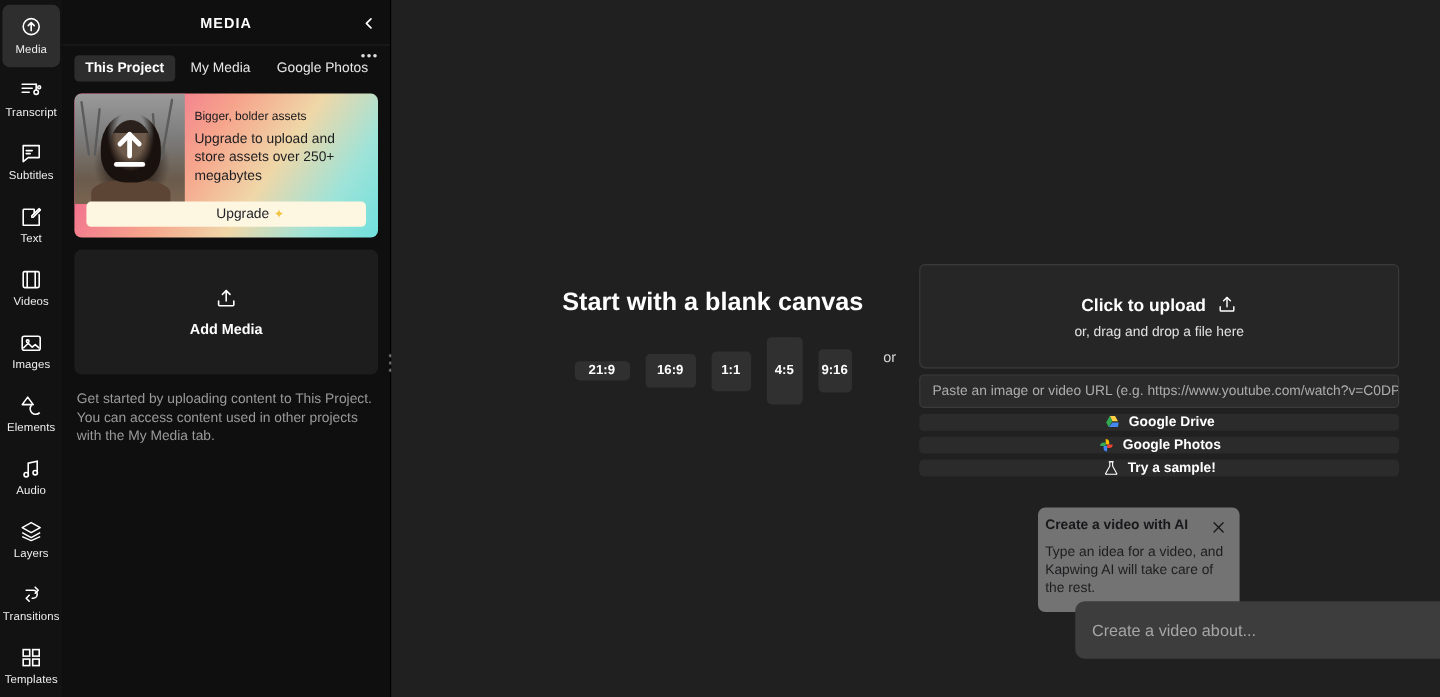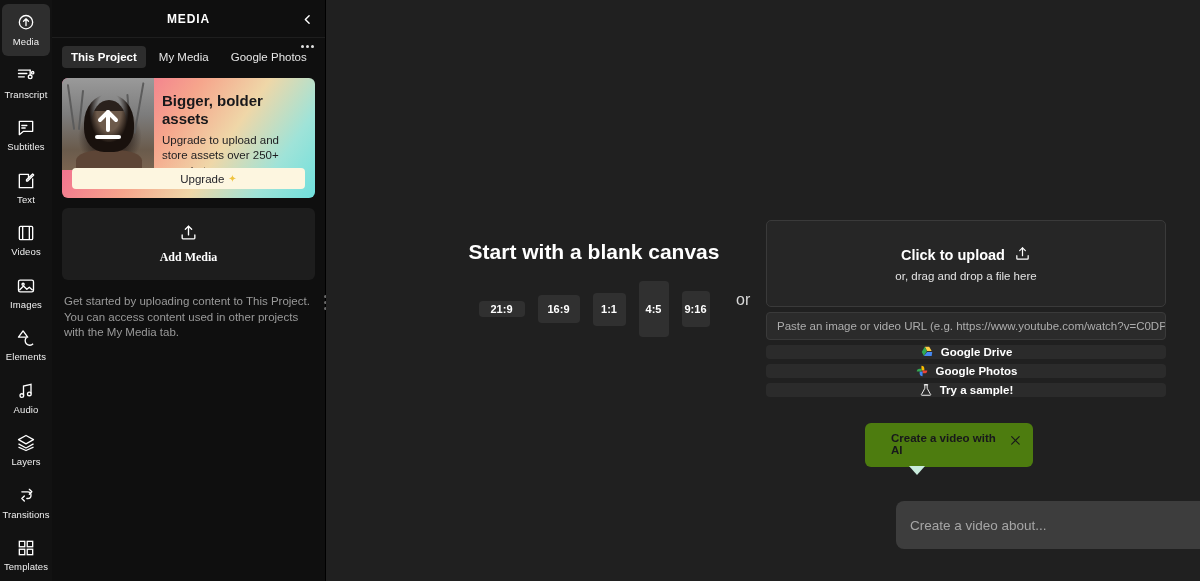--- a/index.html
+++ b/index.html
@@ -98,40 +98,39 @@
   .promo-thumb .body {
     position: absolute; left: 14px; bottom: -6px; width: 66px; height: 26px;
     border-radius: 40% 40% 0 0; background: #5d4536;
   }
   .up-arrow {
     position: absolute; left: 50%; top: 50%; transform: translate(-50%,-50%);
     width: 36px; height: 40px;
   }
   .promo-text { position: absolute; left: 100px; top: 14px; right: 10px; }
   .promo-h {
-    font-size: 15px; font-weight: bold; color: #18181b; line-height: 1.2;
+    font-size: 10px; font-weight: normal; color: #18181b; line-height: 1.2;
     margin-bottom: 5px;
   }
   .promo-p { font-size: 11.5px; color: #1d1d20; line-height: 1.33; }
   .upgrade-btn {
     position: absolute; left: 10px; right: 10px; bottom: 9px; height: 21px;
     background: #fdf6e0; border-radius: 4px;
     display: flex; align-items: center; justify-content: center;
     font-size: 11.5px; color: #24242a; cursor: pointer; padding-left: 40px;
   }
   .upgrade-btn .spark { margin-left: 4px; font-size: 10px; color: #efc33f; }
 
   
   .addmedia {
-    margin: 10px 10px 0 10px; height: 72px;
+    margin: 10px 10px 0 10px; height: 104px;
     background: #1d1d1d; border-radius: 6px;
     display: flex; flex-direction: column;
     align-items: center; justify-content: center; gap: 4px;
     cursor: pointer;
-    font-family: Liberation Serif, serif;
   }
   .addmedia-label { font-size: 12px; font-weight: bold; color: #fff; }
   .hint {
     margin: 14px 12px 0 12px; font-size: 11.5px; color: #9a9a9a; line-height: 1.36;
   }
 
   
   .resize-handle {
     position: absolute; right: -5px; top: 290px;
     width: 10px; height: 24px; cursor: col-resize;
@@ -156,21 +155,21 @@
     font-size: 11px; font-weight: bold; color: #fff;
   }
   .ratio-btn.r219 { width: 46px; height: 16px; }
   .ratio-btn.r169 { width: 42px; height: 28px; }
   .ratio-btn.r11  { width: 33px; height: 33px; }
   .ratio-btn.r45  { width: 30px; height: 56px; }
   .ratio-btn.r916 { width: 28px; height: 36px; }
 
   .or-label {
     position: absolute; left: 410px; top: 291px;
-    font-size: 16px; color: #d8d8d8;
+    font-size: 12px; color: #d8d8d8;
   }
 
   
   .upload-card {
     position: absolute; left: 440px; top: 220px; width: 400px;
   }
   .dropzone {
     height: 87px; border: 1px solid #3a3a3a; border-radius: 5px;
     background: #262626;
     display: flex; flex-direction: column; align-items: center; justify-content: center;
@@ -194,21 +193,21 @@
   .src-btn {
     flex: 1; height: 25px; background: #2b2b2b; border-radius: 4px;
     display: flex; align-items: center; justify-content: center; gap: 7px;
     font-size: 11.5px; font-weight: bold; color: #fff; cursor: pointer;
   }
   .src-btn .gi { width: 14px; height: 14px; display: block; }
 
   
   .tooltip {
     position: absolute; left: 539px; top: 423px; width: 168px;
-    background: #4d7c0f; border-radius: 6px; padding: 9px 11px 11px 26px;
+    background: #737373; border-radius: 6px; padding: 9px 11px 11px 6px;
   }
   .tooltip:after {
     content: ""; position: absolute; left: 44px; bottom: -8px;
     width: 0; height: 0;
     border-left: 8px solid transparent; border-right: 8px solid transparent;
     border-top: 9px solid #c9ecdc;
   }
   .tt-head { display: flex; align-items: flex-start; justify-content: space-between; }
   .tt-title { font-size: 11.5px; font-weight: bold; color: #18181b; }
   .tt-close { width: 13px; height: 13px; cursor: pointer; margin-top: 1px; }
@@ -493,20 +492,21 @@
 
     <div class="tooltip">
       <div class="tt-head">
         <span class="tt-title">Create a video with AI</span>
         <span class="tt-close">
           <svg viewBox="0 0 24 24" fill="none" stroke="#18181b" stroke-width="2.1" stroke-linecap="round">
             <path d="M5 5l14 14M19 5L5 19"></path>
           </svg>
         </span>
       </div>
+      <div class="tt-body">Type an idea for a video, and Kapwing AI will take care of the rest.</div>
     </div>
 
     <div class="prompt-bar">
       <span class="prompt-ph">Create a video about...</span>
 
     </div>
 
   </div>
 </div>
 

